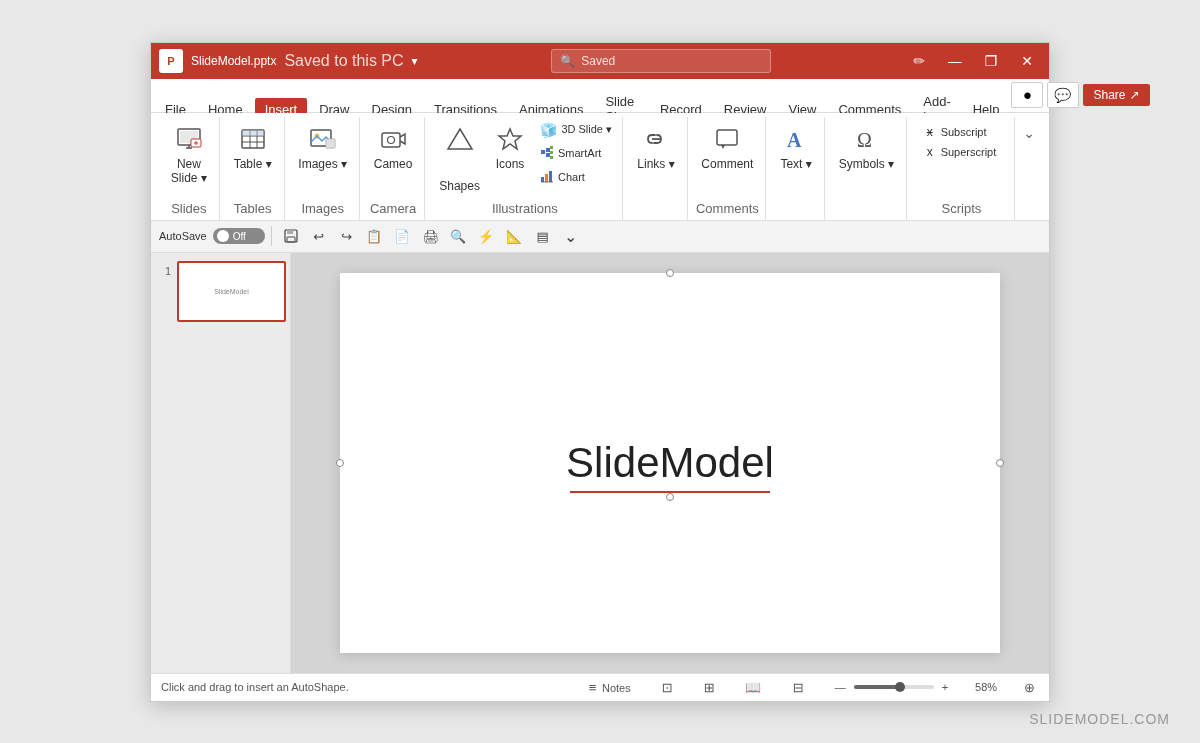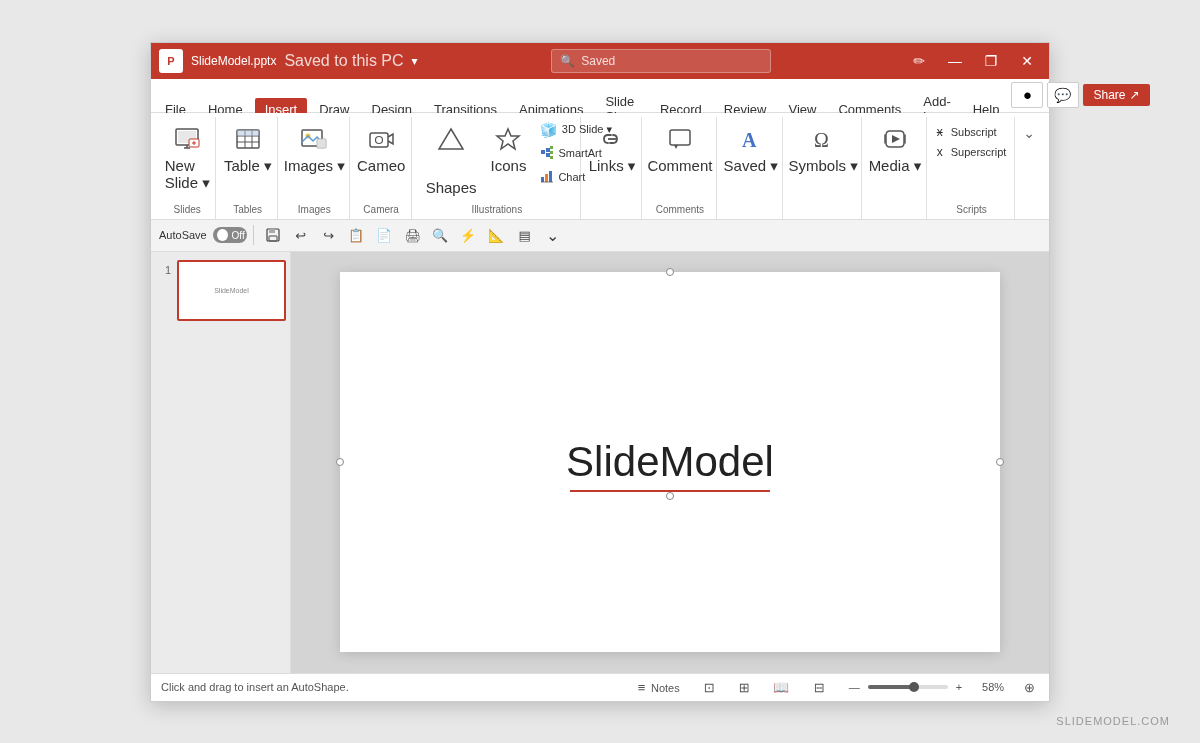--- a/index.html
+++ b/index.html
@@ -167,21 +167,21 @@
       min-width: 50px;
     }
     .ribbon-group:last-child { border-right: none; }
     .ribbon-group-items {
       display: flex;
       align-items: flex-start;
       gap: 2px;
       flex: 1;
     }
     .ribbon-group-label {
-      font-size: 10px;
+      font-size: 13px;
       color: #666;
       margin-top: 4px;
       text-align: center;
     }
     .ribbon-btn {
       display: flex;
       flex-direction: column;
       align-items: center;
       padding: 4px 6px;
       cursor: pointer;
@@ -191,23 +191,23 @@
     }
     .ribbon-btn-icon {
       width: 32px;
       height: 32px;
       display: flex;
       align-items: center;
       justify-content: center;
       font-size: 20px;
     }
     .ribbon-btn-label {
-      font-size: 15px;
+      font-size: 12px;
       color: #333;
-      text-align: left;
+      text-align: center;
       white-space: nowrap;
     }
     .ribbon-btn-small {
       display: flex;
       flex-direction: row;
       align-items: center;
       padding: 3px 6px;
       cursor: pointer;
       border-radius: 3px;
       gap: 4px;
@@ -252,21 +252,21 @@
       color: #444;
     }
     .autosave-label {
       font-size: 11px;
       color: #333;
       margin-right: 4px;
     }
     .autosave-toggle {
       background: #888;
       border-radius: 10px;
-      width: 34px;
+      width: 52px;
       height: 16px;
       display: flex;
       align-items: center;
       padding: 2px;
       cursor: pointer;
       position: relative;
     }
     .autosave-toggle-knob {
       width: 12px;
       height: 12px;
@@ -392,21 +392,21 @@
       gap: 8px;
     }
     .status-text {
       font-size: 11px;
       color: #555;
       flex: 1;
     }
     .status-right {
       display: flex;
       align-items: center;
-      gap: 16px;
+      gap: 23px;
     }
     .status-btn {
       font-size: 13px;
       color: #555;
       cursor: pointer;
       padding: 2px 4px;
       border-radius: 2px;
     }
     .zoom-slider {
       display: flex;
@@ -438,21 +438,21 @@
     .zoom-pct {
       font-size: 11px;
       color: #555;
     }
 
     
     .branding {
       position: absolute;
       bottom: 16px;
       right: 30px;
-      font-size: 11px;
+      font-size: 14px;
       color: #999;
       letter-spacing: 1px;
     }
 
     
     .scripts-col {
       display: flex;
       flex-direction: column;
       gap: 2px;
       padding: 4px 6px;
@@ -689,56 +689,40 @@
         </div>
 
         <div class="ribbon-group">
           <div class="ribbon-group-items">
             <div class="ribbon-btn">
               <div class="ribbon-btn-icon">
                 <svg width="28" height="28" viewBox="0 0 28 28">
                   <text x="5" y="22" font-size="20" font-weight="bold" fill="#4472C4" font-family="serif">A</text>
                 </svg>
               </div>
-              <div class="ribbon-btn-label">Saved ▾</div>
+              <div class="ribbon-btn-label">Text ▾</div>
             </div>
           </div>
           <div class="ribbon-group-label"></div>
         </div>
 
         <div class="ribbon-group">
           <div class="ribbon-group-items">
             <div class="ribbon-btn">
               <div class="ribbon-btn-icon">
                 <svg width="28" height="28" viewBox="0 0 28 28">
                   <text x="5" y="22" font-size="20" fill="#555" font-family="serif">Ω</text>
                 </svg>
               </div>
               <div class="ribbon-btn-label">Symbols ▾</div>
             </div>
           </div>
           <div class="ribbon-group-label"></div>
         </div>
 
-        <div class="ribbon-group">
-          <div class="ribbon-group-items">
-            <div class="ribbon-btn">
-              <div class="ribbon-btn-icon">
-                <svg width="28" height="28" viewBox="0 0 28 28">
-                  <path d="M5 10 Q5 6 9 6 L19 6 Q23 6 23 10 L23 18 Q23 22 19 22 L9 22 Q5 22 5 18 Z" fill="none" stroke="#555" stroke-width="1.5"></path>
-                  <path d="M11 10 L11 18 L19 14 Z" fill="#555"></path>
-                  <line x1="4" y1="10" x2="4" y2="18" stroke="#555" stroke-width="1.5" stroke-linecap="round"></line>
-                  <line x1="24" y1="10" x2="24" y2="18" stroke="#555" stroke-width="1.5" stroke-linecap="round"></line>
-                </svg>
-              </div>
-              <div class="ribbon-btn-label">Media ▾</div>
-            </div>
-          </div>
-          <div class="ribbon-group-label"></div>
-        </div>
 
         <div class="ribbon-group">
           <div class="ribbon-group-items">
             <div class="scripts-col">
               <div class="script-btn">
                 <span style="font-size:12px; text-decoration:line-through; color:#333;">x</span>
                 <span style="font-size:11px; color:#333; margin-left:4px;">Subscript</span>
               </div>
               <div class="script-btn">
                 <span style="font-size:12px; color:#333;">x</span>

